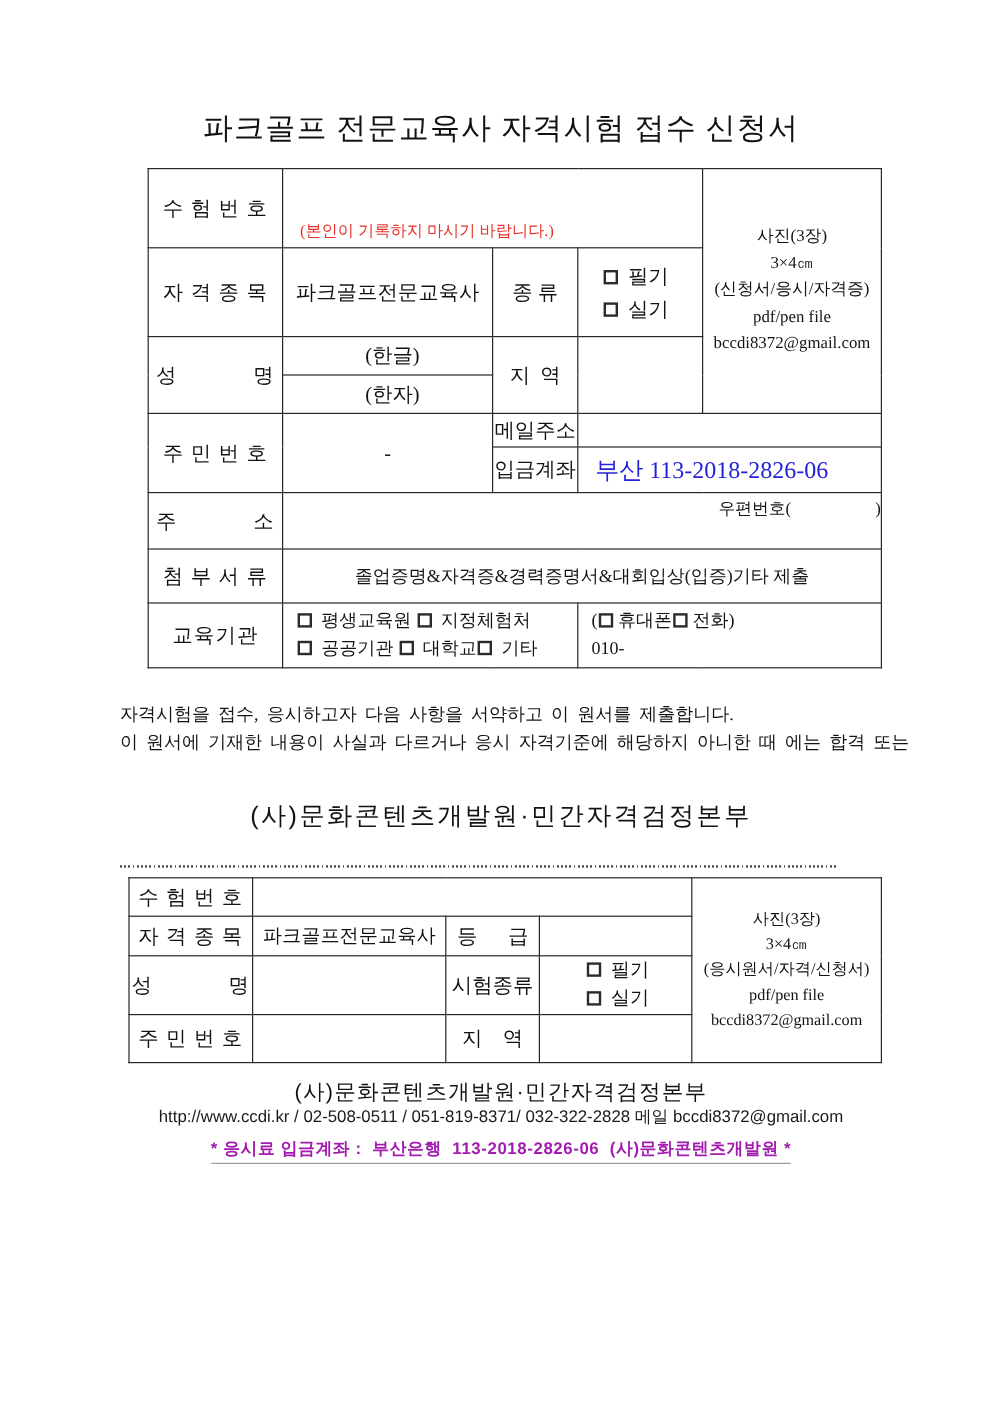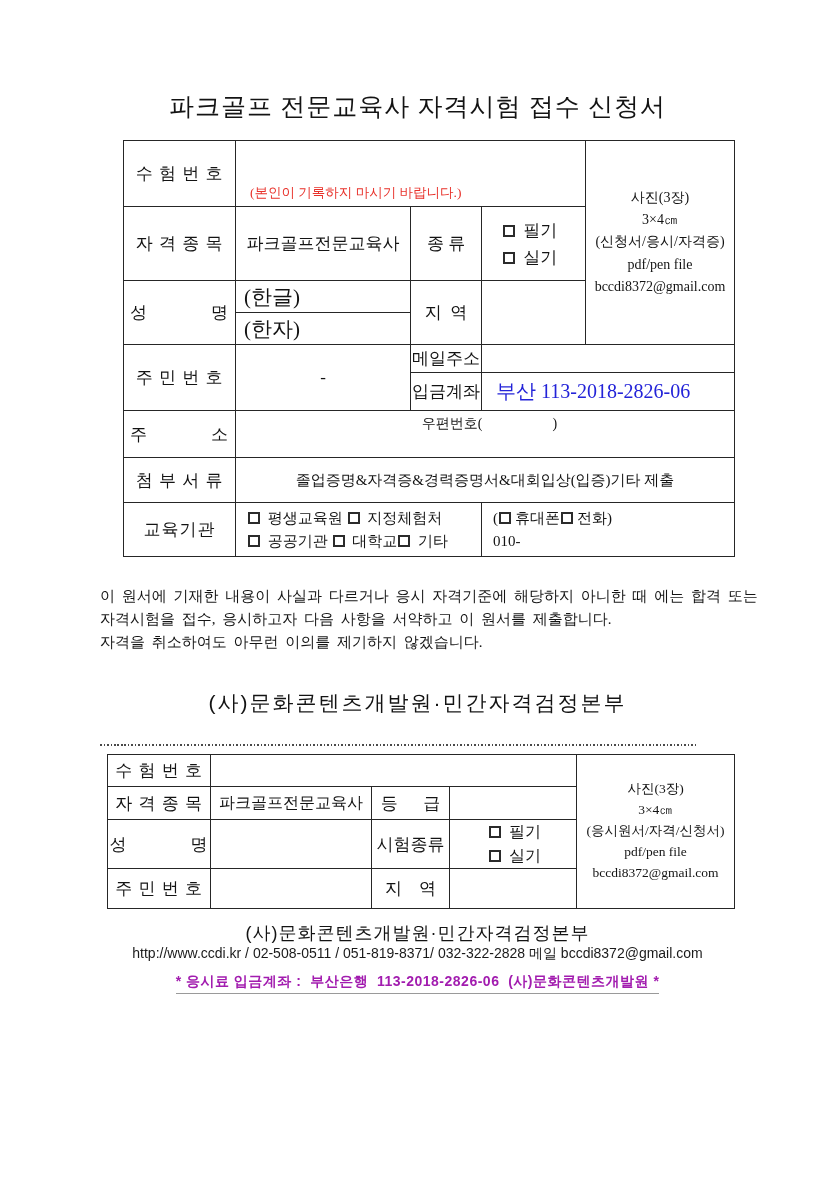--- a/index.html
+++ b/index.html
@@ -21,28 +21,28 @@
   .lbl { text-align:center; font-size:17px; letter-spacing:1px; white-space:pre; }
   .mid { text-align:center; font-size:17px; white-space:pre; }
   .val-center { text-align:center; font-size:17px; white-space:nowrap; }
 
   .examno-cell { vertical-align:bottom; }
   .red-note { color:#e8312a; font-size:13.5px; padding:0 0 4px 14px; white-space:nowrap; }
 
   .cbcell { padding-left:20px; font-size:17px; }
   .cbcell div { line-height:27px; white-space:nowrap; }
 
-  .subname { text-align:left; padding-left:8px; font-size:21px; white-space:nowrap; }
+  .subname { text-align:center; padding-left:8px; font-size:17px; white-space:nowrap; }
 
   .photo1 { text-align:center; font-size:14px; line-height:1.6; word-break:break-all; padding:2px 3px; }
   .photo2 { text-align:center; font-size:13.5px; line-height:1.55; word-break:break-all; padding:2px 3px; }
 
   .blue-val { color:#2323d8; font-size:20px; padding-left:14px; white-space:nowrap; }
 
-  .addr { vertical-align:top; text-align:center; padding:4px 0 0 9px; font-size:14px; white-space:pre; }
+  .addr { vertical-align:top; text-align:right; padding:4px 0 0 9px; font-size:14px; white-space:pre; }
   .attach { text-align:center; font-size:15px; white-space:nowrap; }
 
   .edu-cell { padding-left:11px; font-size:15px; }
   .edu-cell div { line-height:23px; white-space:nowrap; }
   .phone-cell { padding-left:11px; font-size:15px; }
   .phone-cell div { line-height:23px; white-space:nowrap; }
 
   .cb { display:inline-block; width:12px; height:12px; border:2px solid #2b2b2b; vertical-align:-1px; margin:0 4px 0 1px; }
 
   .pledge { margin:28px 0 0 100px; font-size:15px; color:#141414; }
@@ -140,23 +140,22 @@
       </td>
       <td colspan="2" class="phone-cell">
         <div>(<span class="cb"></span>휴대폰<span class="cb"></span>전화)</div>
         <div>010-</div>
       </td>
     </tr>
   </tbody>
     </table>
 
   <div class="pledge">
+    <div>자격시험을 접수, 응시하고자 다음 사항을 서약하고 이 원서를 제출합니다.</div>
     <div>이 원서에 기재한 내용이 사실과 다르거나 응시 자격기준에 해당하지 아니한 때 에는 합격 또는</div>
-    <div>자격시험을 접수, 응시하고자 다음 사항을 서약하고 이 원서를 제출합니다.</div>
-    <div>자격을 취소하여도 아무런 이의를 제기하지 않겠습니다.</div>
   </div>
 
 
   <div class="org-mid sans">(사)문화콘텐츠개발원·민간자격검정본부</div>
 
   <div class="dotted"></div>
 
 
   <table class="t2">
     <colgroup>

